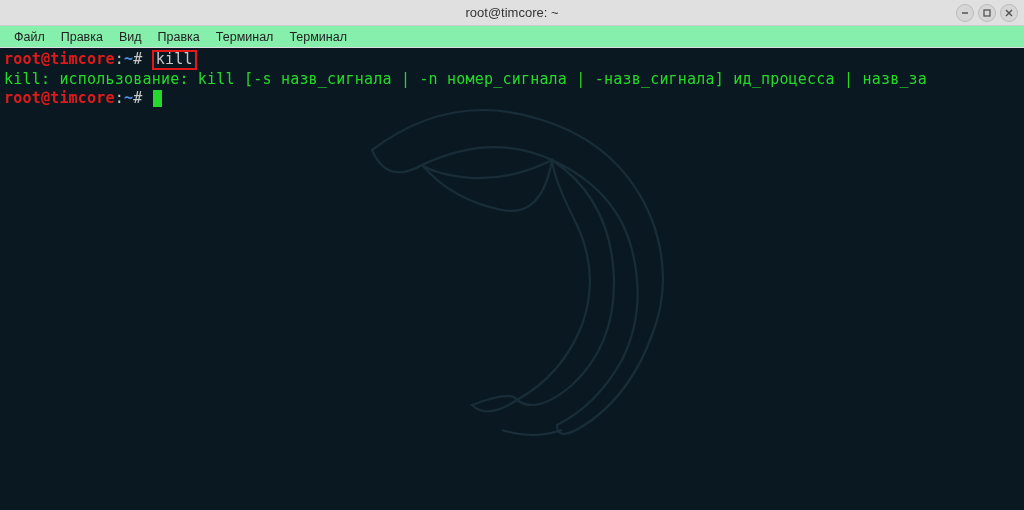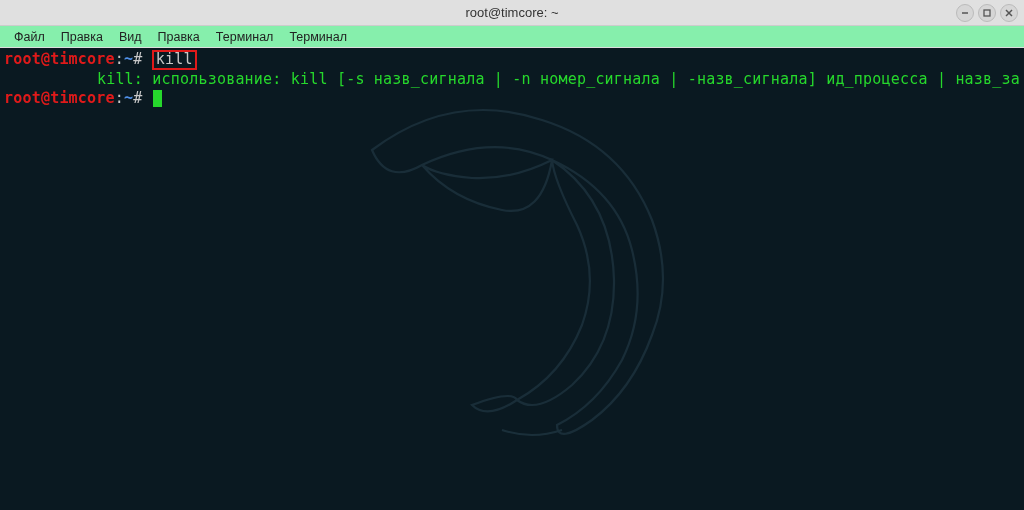--- a/index.html
+++ b/index.html
@@ -87,21 +87,21 @@
   .prompt-colon { color: #c8c8c8; }
   .prompt-path { color: #4f8fe6; font-weight: bold; }
   .prompt-hash { color: #c8c8c8; }
   .cmd { color: #c8c8c8; }
   .hl-box {
     border: 2px solid #e01a1a;
     padding: 0 2px;
     display: inline-block;
     line-height: 1.05;
   }
-  .output { color: #26d82c; white-space: pre-wrap; word-break: break-all; text-align: right; }
+  .output { color: #26d82c; white-space: pre-wrap; word-break: break-all; }
   .cursor {
     display: inline-block;
     width: 9px;
     height: 17px;
     background: #26d82c;
     vertical-align: text-bottom;
     margin-left: 1px;
   }
 </style>
 </head>

